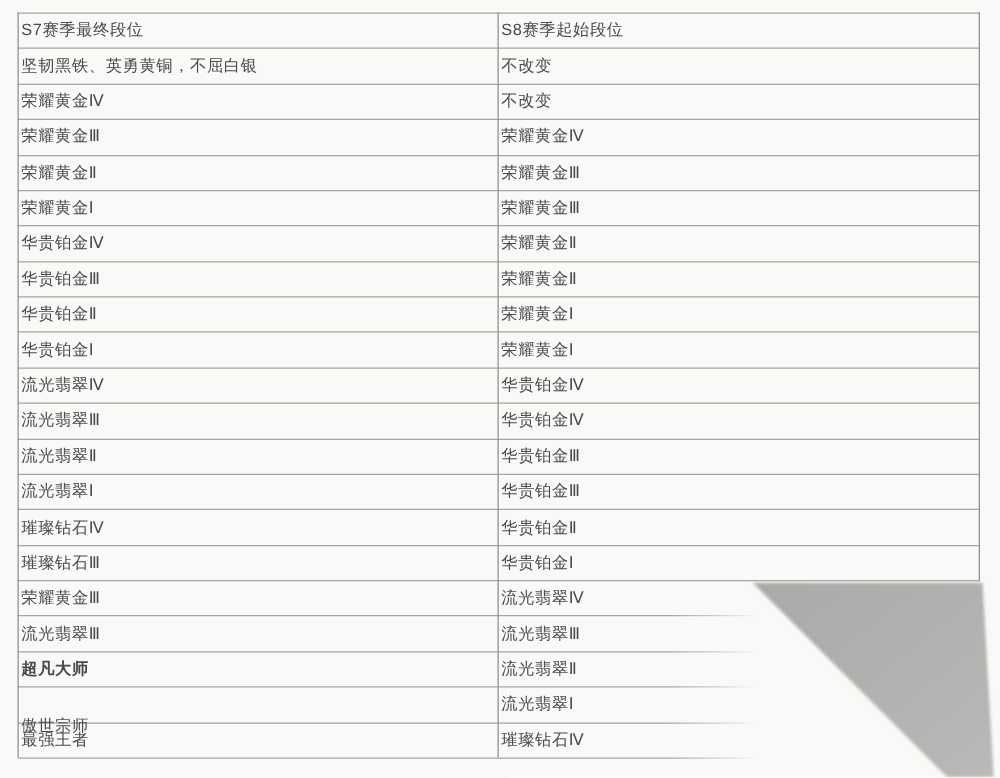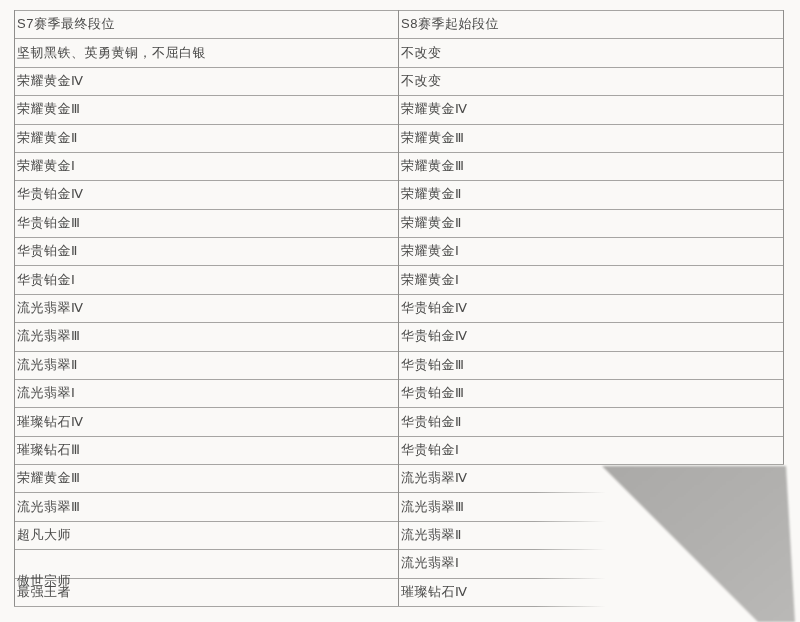--- a/index.html
+++ b/index.html
@@ -98,21 +98,21 @@
       <div class="cell" style="left: 17px; top: 378.95px; width: 378px; height: 28.38px;">流光翡翠Ⅰ</div>
       <div class="cell" style="left: 401px; top: 378.95px; width: 379px; height: 28.38px;">华贵铂金Ⅲ</div>
       <div class="cell" style="left: 17px; top: 407.33px; width: 378px; height: 28.38px;">璀璨钻石Ⅳ</div>
       <div class="cell" style="left: 401px; top: 407.33px; width: 379px; height: 28.38px;">华贵铂金Ⅱ</div>
       <div class="cell" style="left: 17px; top: 435.71px; width: 378px; height: 28.38px; font-family: Liberation Mono, monospace;">璀璨钻石Ⅲ</div>
       <div class="cell" style="left: 401px; top: 435.71px; width: 379px; height: 28.38px;">华贵铂金Ⅰ</div>
       <div class="cell" style="left: 17px; top: 464.1px; width: 378px; height: 28.38px;">荣耀黄金Ⅲ</div>
       <div class="cell" style="left: 401px; top: 464.1px; width: 379px; height: 28.38px;">流光翡翠Ⅳ</div>
       <div class="cell" style="left: 17px; top: 492.48px; width: 378px; height: 28.38px;">流光翡翠Ⅲ</div>
       <div class="cell" style="left: 401px; top: 492.48px; width: 379px; height: 28.38px;">流光翡翠Ⅲ</div>
-      <div class="cell" style="left: 17px; top: 520.86px; width: 378px; height: 28.38px;">超凡大师</div>
+      <div class="cell" style="left: 17px; top: 520.86px; width: 378px; height: 28.38px; font-weight: bold;">超凡大师</div>
       <div class="cell" style="left: 401px; top: 520.86px; width: 379px; height: 28.38px;">流光翡翠Ⅱ</div>
       <div class="cell" style="left: 17px; top: 567px; width: 378px; height: 28.38px;">傲世宗师</div>
       <div class="cell" style="left: 401px; top: 549.24px; width: 379px; height: 28.38px;">流光翡翠Ⅰ</div>
       <div class="cell" style="left: 17px; top: 577.62px; width: 378px; height: 28.38px;">最强王者</div>
       <div class="cell" style="left: 401px; top: 577.62px; width: 379px; height: 28.38px;">璀璨钻石Ⅳ</div>
     </div>
   <div class="curl-wrap">
     <div class="curl-gray"></div>
   </div>
 </div>

